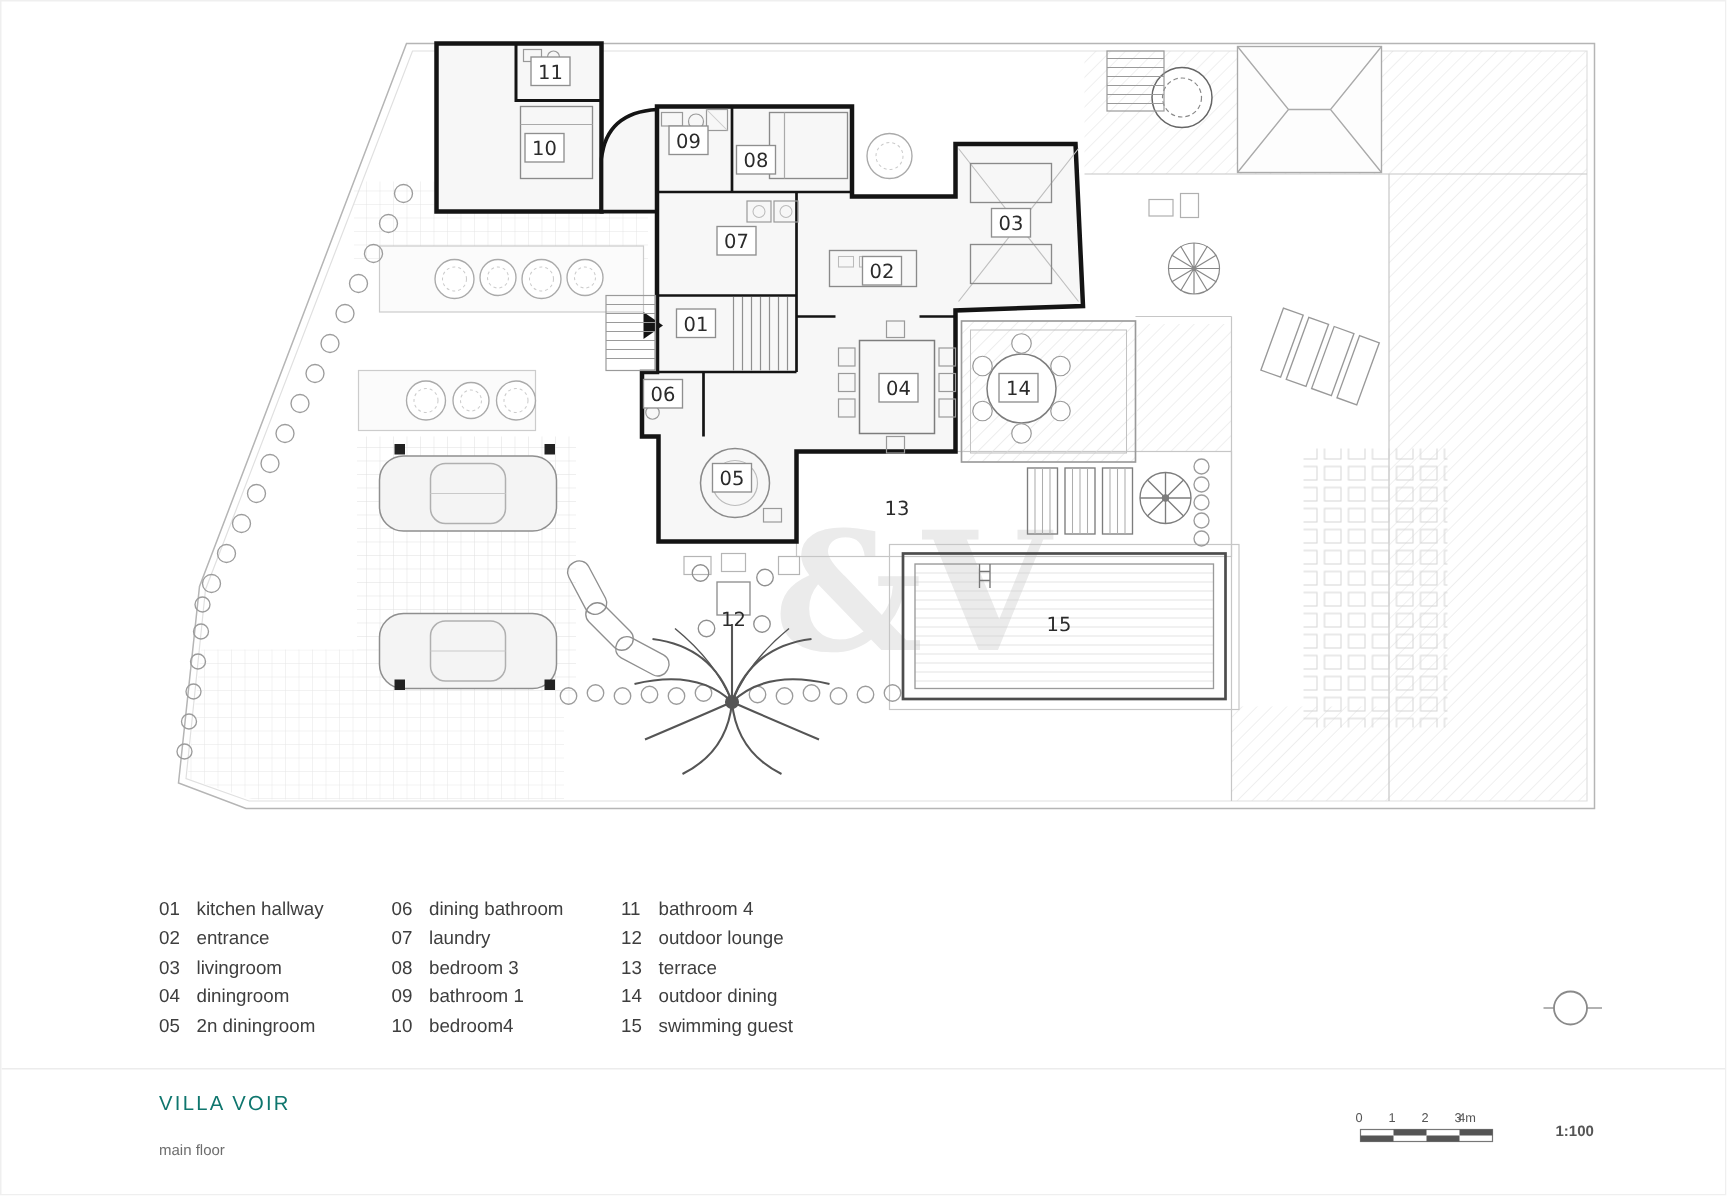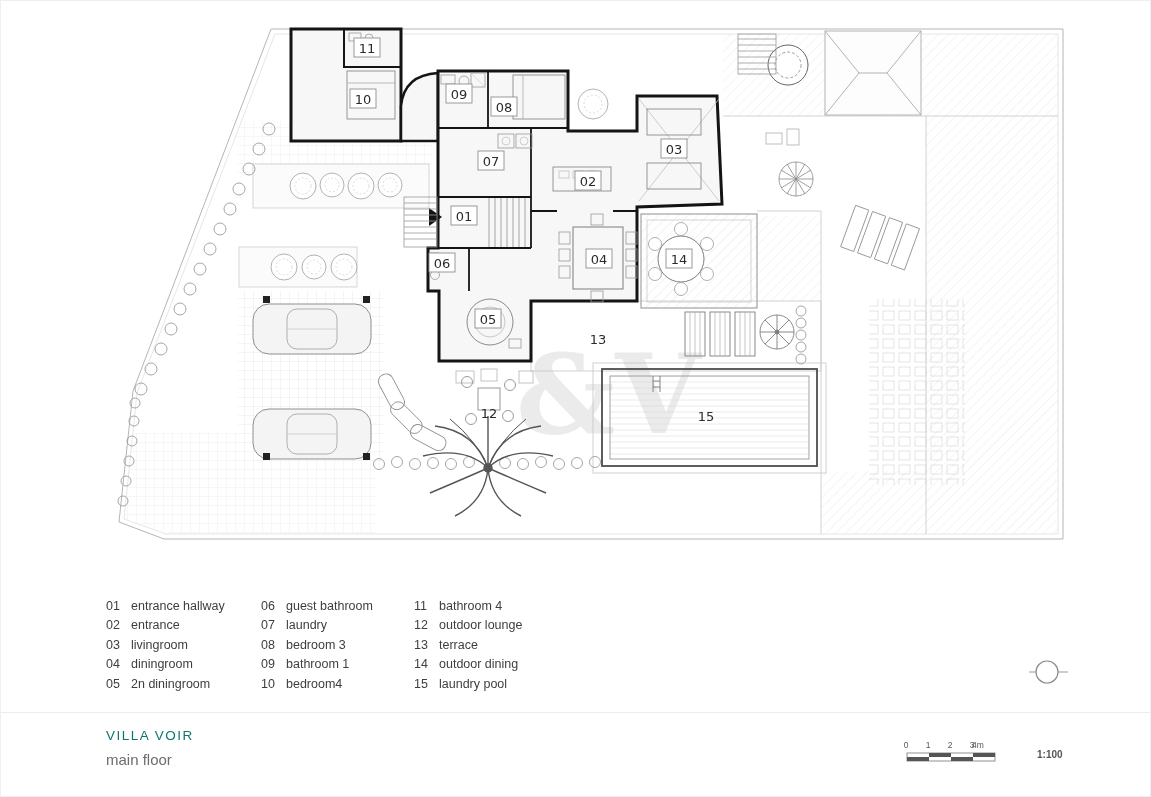--- a/index.html
+++ b/index.html
@@ -12,21 +12,21 @@
   .legend-col{display:flex;flex-direction:column;}
   .legend-col:nth-child(1){width:155px;}
   .legend-col:nth-child(2){width:153px;}
   .legend-col:nth-child(3){width:160px;}
   .legend-row{display:flex;align-items:center;height:19.5px;font-size:12.5px;color:#3e3e3e;}
   .legend-num{width:25px;flex:0 0 25px;color:#3e3e3e;}
   .legend-label{white-space:nowrap;}
   .divider{position:absolute;left:0;top:711px;width:1151px;height:1px;background:#ececec;}
   .titleblock{position:absolute;left:105px;top:727px;}
   .project-title{font-size:13.5px;letter-spacing:1.5px;color:#0f766e;}
-  .floor-label{font-size:15px;color:#6d6d6d;margin-top:8px;}
+  .floor-label{font-size:10px;color:#6d6d6d;margin-top:19px;}
   .north{position:absolute;left:1008px;top:658px;width:60px;height:26px;}
   .scalebar{position:absolute;left:905px;top:739px;width:96px;}
   .scale-ticks{position:relative;height:11px;}
   .scale-ticks span{position:absolute;transform:translateX(-50%);font-size:8.5px;color:#555;}
   .scale-steps{display:block;margin-top:1px;}
   .scale-ratio{position:absolute;left:1036px;top:748px;font-size:10px;color:#555;font-weight:bold;}
 </style>
 </head>
 <body>
 
@@ -381,21 +381,21 @@
         <text x="597" y="342.5" text-anchor="middle" font-size="13" fill="#2b2b2b">13</text>
         <text x="488" y="416.5" text-anchor="middle" font-size="13" fill="#2b2b2b">12</text>
         <text x="705" y="419.5" text-anchor="middle" font-size="13" fill="#2b2b2b">15</text>
       </g>
   </svg>
 
   <div class="legend">
     <div class="legend-col">
   <div class="legend-row">
     <span class="legend-num">01</span>
-    <span class="legend-label">entrance hallway</span>
+    <span class="legend-label">kitchen hallway</span>
   </div>
 
   <div class="legend-row">
     <span class="legend-num">02</span>
     <span class="legend-label">entrance</span>
   </div>
 
   <div class="legend-row">
     <span class="legend-num">03</span>
     <span class="legend-label">livingroom</span>
@@ -407,21 +407,21 @@
   </div>
 
   <div class="legend-row">
     <span class="legend-num">05</span>
     <span class="legend-label">2n diningroom</span>
   </div>
 </div>
     <div class="legend-col">
   <div class="legend-row">
     <span class="legend-num">06</span>
-    <span class="legend-label">guest bathroom</span>
+    <span class="legend-label">dining bathroom</span>
   </div>
 
   <div class="legend-row">
     <span class="legend-num">07</span>
     <span class="legend-label">laundry</span>
   </div>
 
   <div class="legend-row">
     <span class="legend-num">08</span>
     <span class="legend-label">bedroom 3</span>
@@ -453,21 +453,21 @@
     <span class="legend-label">terrace</span>
   </div>
 
   <div class="legend-row">
     <span class="legend-num">14</span>
     <span class="legend-label">outdoor dining</span>
   </div>
 
   <div class="legend-row">
     <span class="legend-num">15</span>
-    <span class="legend-label">laundry pool</span>
+    <span class="legend-label">swimming guest</span>
   </div>
 </div>
   </div>
 
   <div class="north">
     <svg width="60" height="26">
       <line x1="20" y1="13" x2="59" y2="13" stroke="#999" stroke-width="1"></line>
       <circle cx="38" cy="13" r="11" fill="#fff" stroke="#8a8a8a" stroke-width="1.2"></circle>
     </svg>
   </div>

